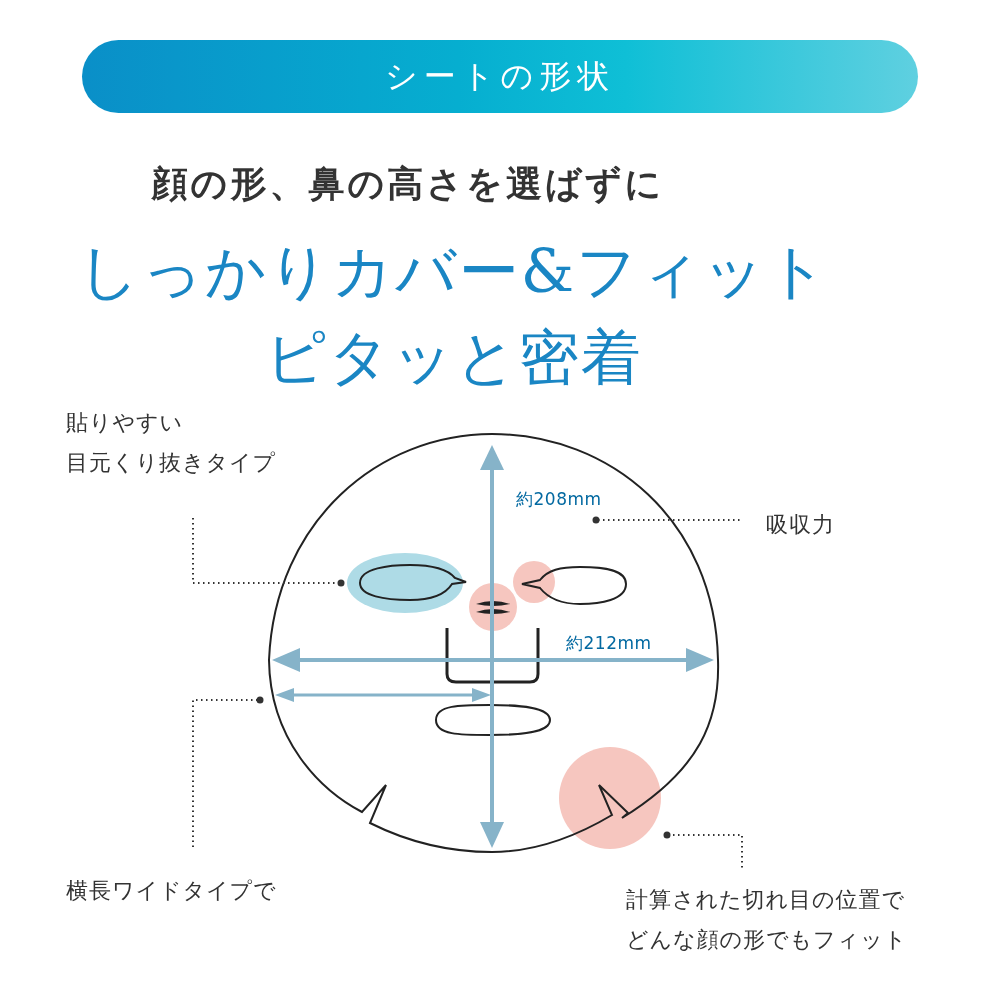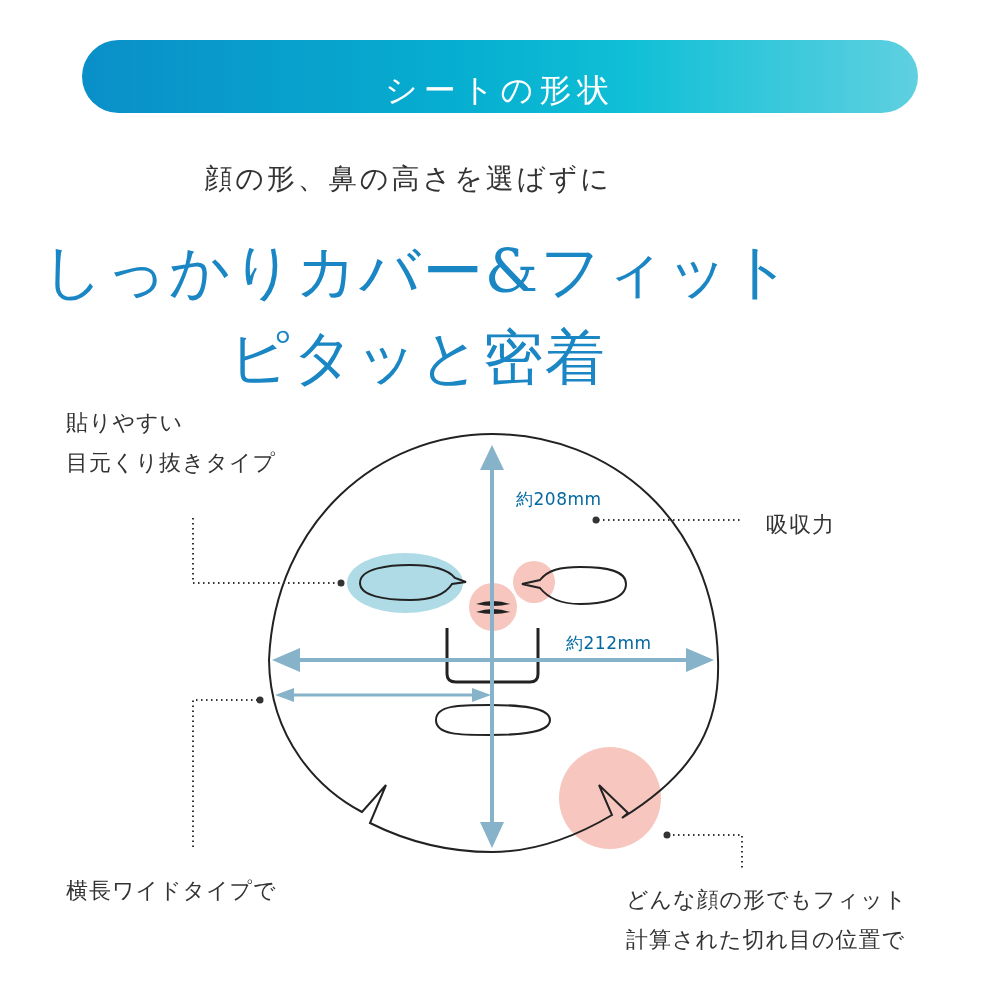--- a/index.html
+++ b/index.html
@@ -2,31 +2,31 @@
 <html><head>
 <meta charset="utf-8">
 <style>
   html, body { margin: 0; padding: 0; background: #ffffff; }
   body { width: 1000px; height: 1000px; position: relative; overflow: hidden;
          font-family: "DejaVu Sans", "Liberation Sans", sans-serif; }
   .banner {
     position: absolute; left: 82px; top: 40px; width: 836px; height: 73px;
     border-radius: 37px;
     background: linear-gradient(90deg, #0a8fc8 0%, #06aed0 45%, #0fbfd6 65%, #5fd0e0 100%);
-    display: flex; align-items: flex-end; justify-content: center;
+    display: flex; align-items: center; justify-content: center;
   }
   .banner-title { color: #ffffff; font-size: 32px; letter-spacing: 6px; font-weight: 500; }
   .subtitle {
     position: absolute; left: 0; top: 160px; width: 816px; text-align: center;
-    font-size: 28px; font-weight: normal; color: #333333; letter-spacing: 3px;
+    font-size: 36px; font-weight: bold; color: #333333; letter-spacing: 3px;
   }
   .headline {
     position: absolute; left: 0; width: 836px; text-align: center;
     font-family: "DejaVu Serif", "Liberation Serif", serif;
-    color: #1a86c4; font-size: 60px; letter-spacing: 2px;
+    color: #1a86c4; font-size: 60px; letter-spacing: 2px; padding-left: 36px;
   }
   .headline.l1 { top: 232px; }
   .headline.l2 { top: 318px; }
   .callout {
     position: absolute; font-size: 22px; color: #333333; line-height: 40px; letter-spacing: 1px;
   }
   .diagram { position: absolute; left: 0; top: 0; width: 1000px; height: 1000px; }
   .dim-label { position: absolute; color: #0369a1; font-size: 17px; letter-spacing: 0.5px; }
 </style>
 </head>
@@ -103,15 +103,15 @@
 
 <div class="callout" style="left:766px; top:505px;">
   <div>吸収力</div>
 </div>
 
 <div class="callout" style="left:66px; top:855px;margin-top:16px;">
   <div>横長ワイドタイプで</div>
 </div>
 
 <div class="callout" style="left:626px; top:880px;">
+  <div>計算された切れ目の位置で</div>
   <div>どんな顔の形でもフィット</div>
-  <div>計算された切れ目の位置で</div>
 </div>
 
 </body></html>

